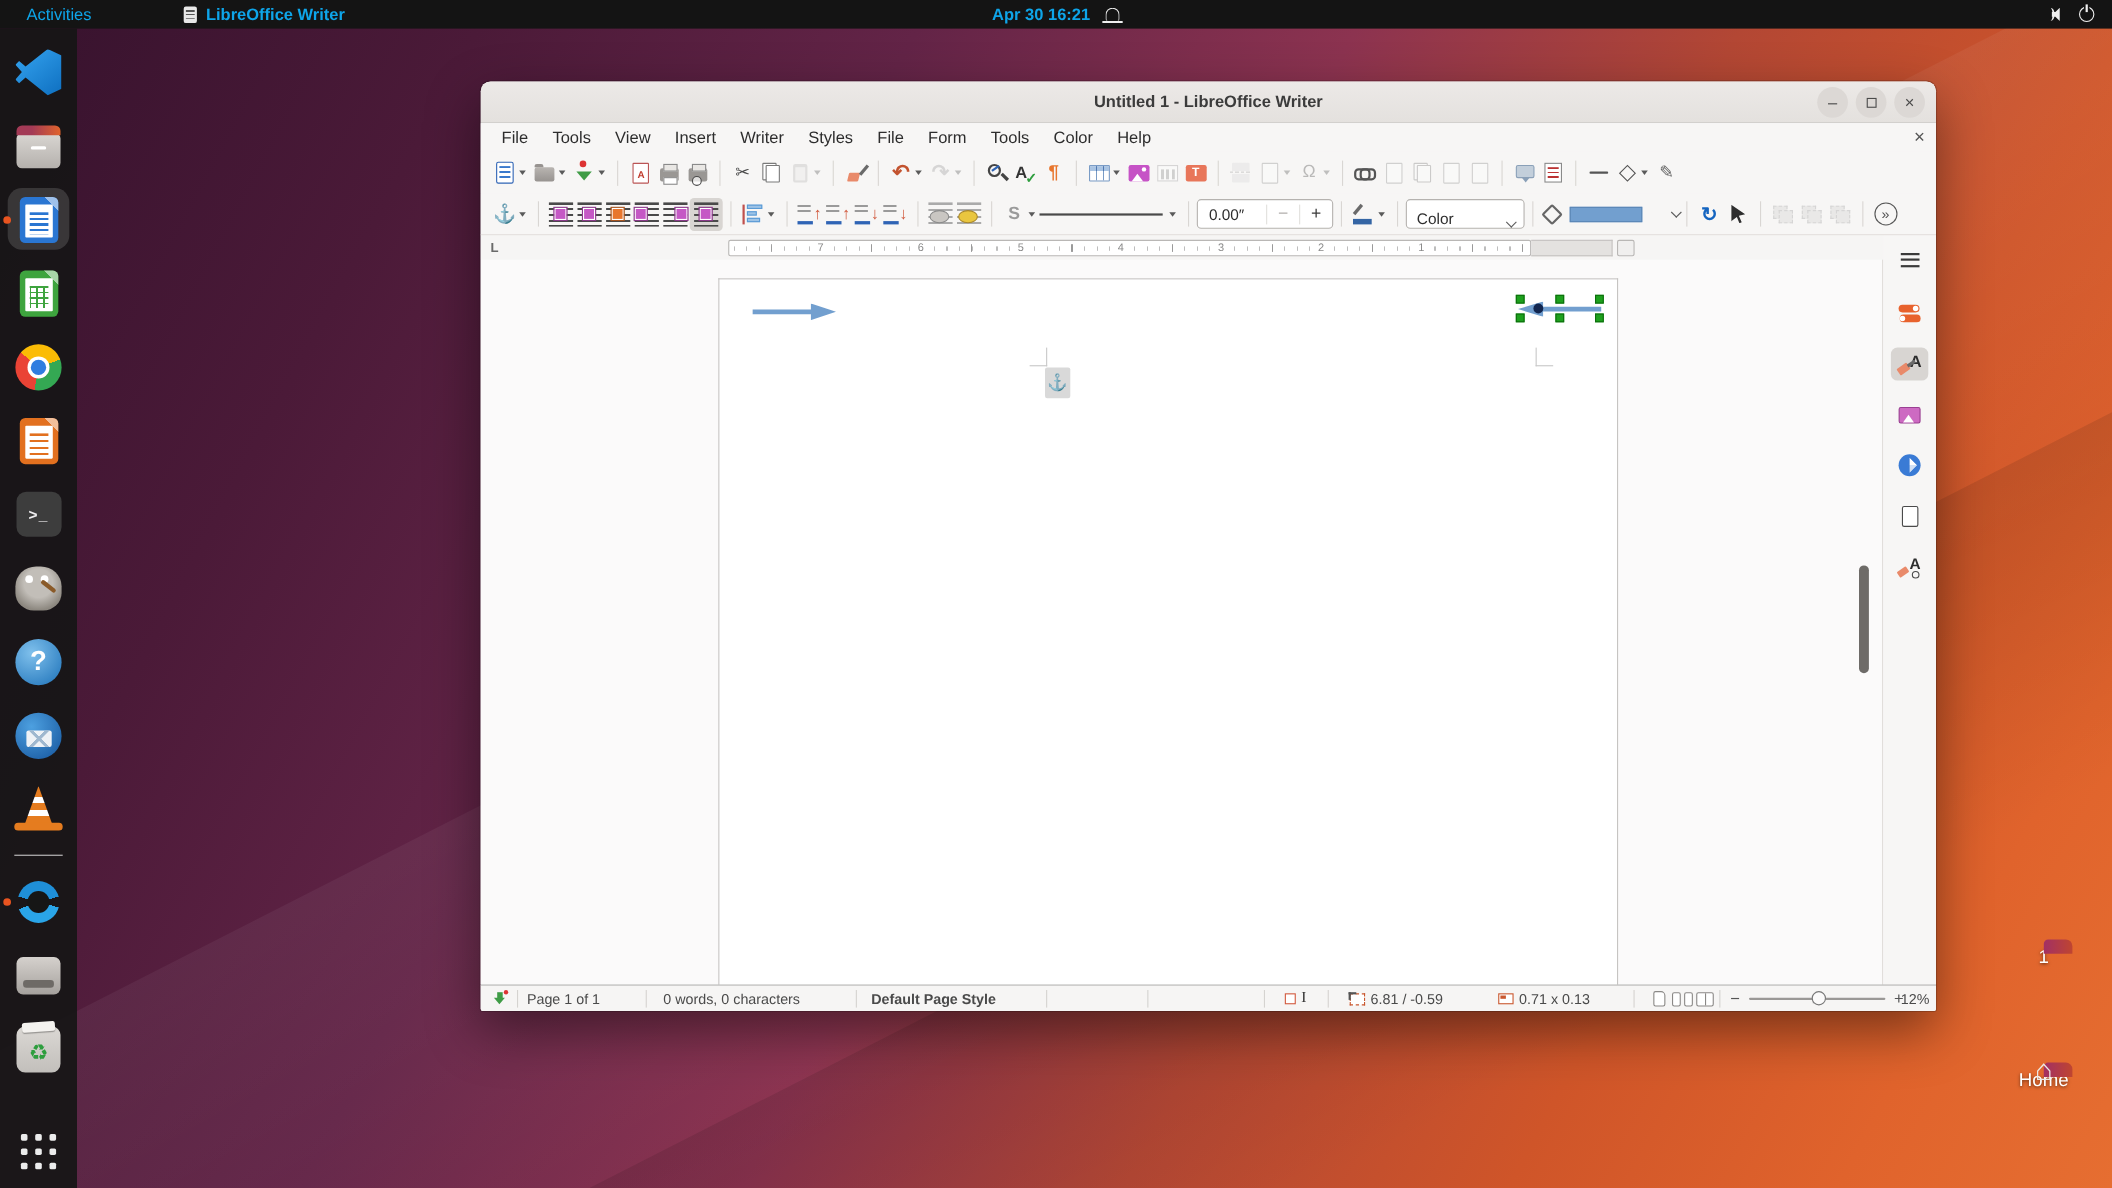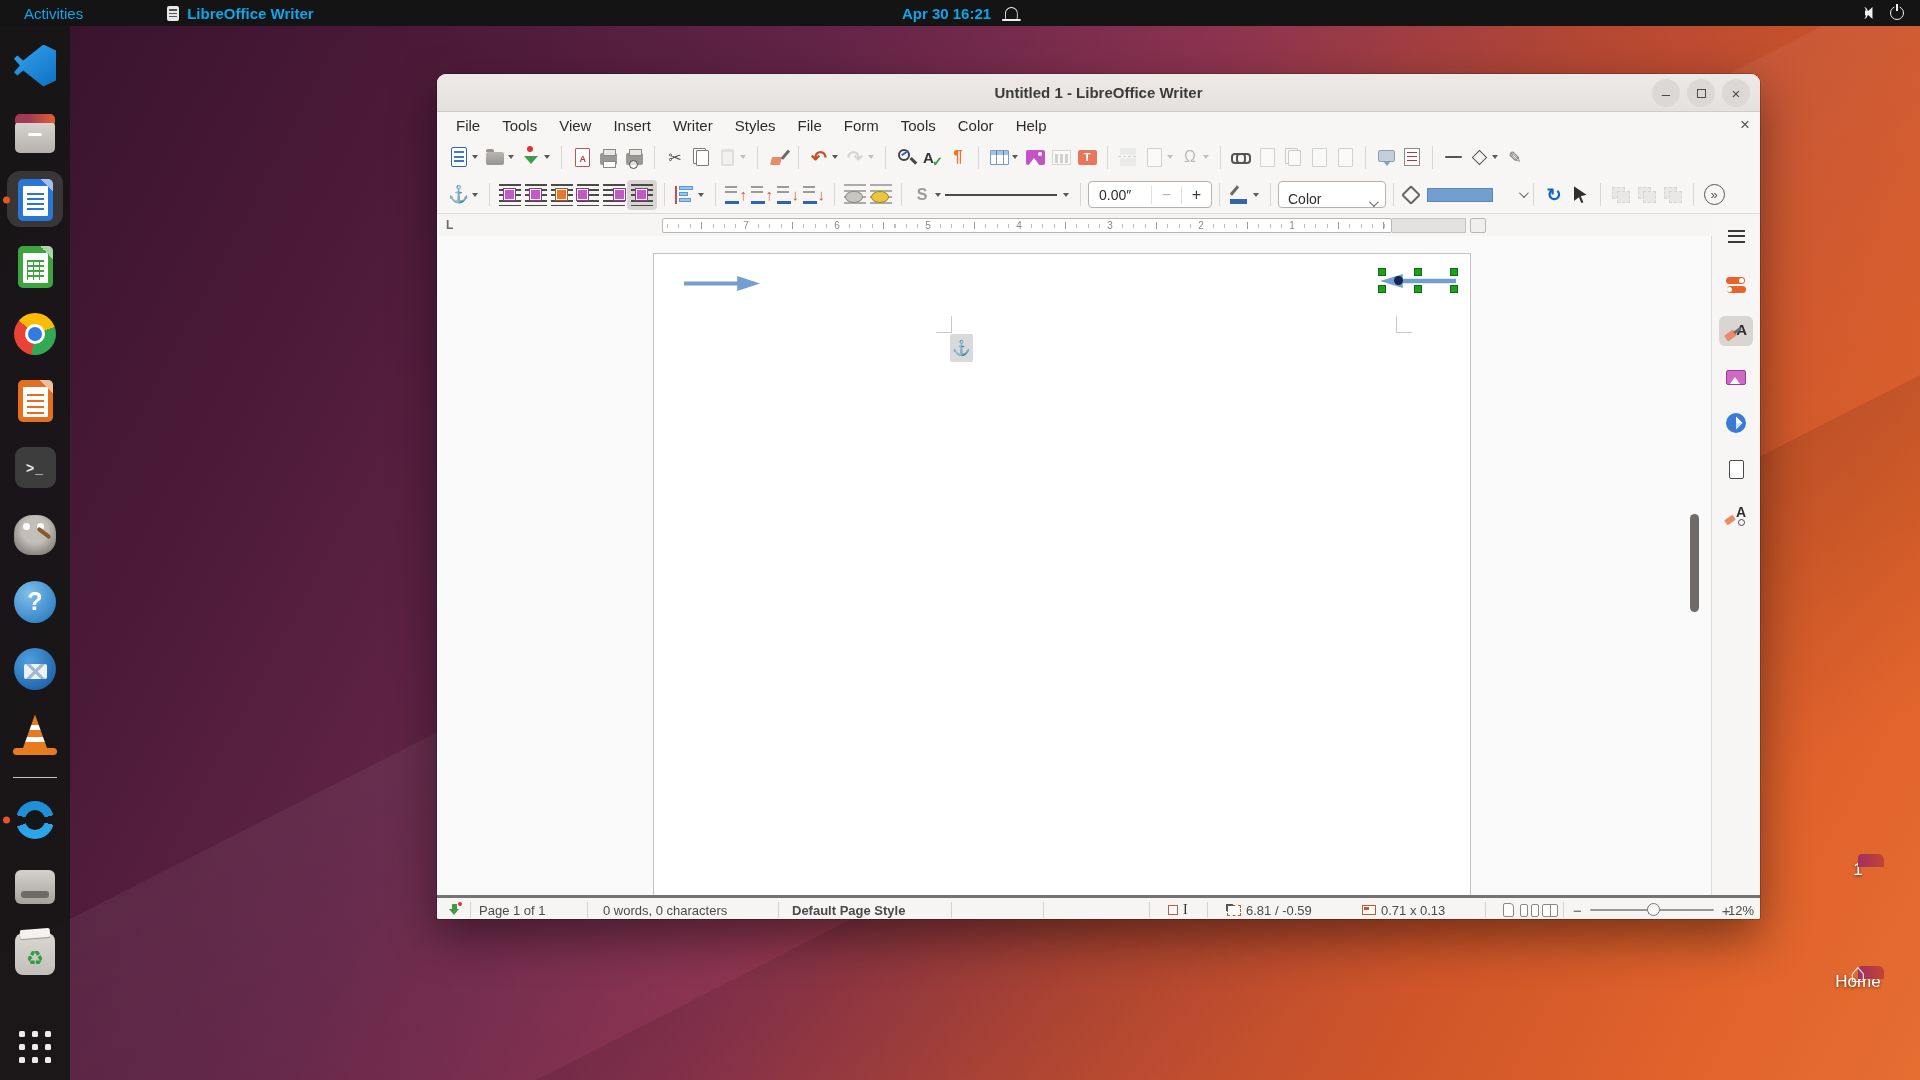--- a/index.html
+++ b/index.html
@@ -283,21 +283,21 @@
   .i-nav { width:20px; height:20px; border-radius:50%; background:#3a7bd5; position:relative; }
   .i-nav::after { content:""; position:absolute; left:50%; top:50%; width:10px; height:10px; transform:translate(-50%,-50%) rotate(45deg);
     background:linear-gradient(135deg,#fff 50%, #d0e0f5 50%); clip-path:polygon(0 0,100% 0,100% 100%); }
   .i-page2 { width:15px; height:19px; background:#fff; border:1.6px solid #4a4a4a; border-radius:2px; }
   .i-inspect { position:relative; width:22px; height:20px; }
   .i-inspect .A { position:absolute; right:1px; top:-1px; font-size:14px; font-weight:bold; color:#2d2d2d; }
   .i-inspect .br { position:absolute; left:0; bottom:2px; width:10px; height:6px; background:#e98a6a; border-radius:1px; transform:rotate(-35deg); }
   .i-inspect .mg { position:absolute; right:2px; bottom:-1px; width:7px; height:7px; border:1.6px solid #4a4a4a; border-radius:50%; }
 
   
-  .statusbar { position:absolute; left:0; right:0; bottom:0; height:24px; background:#f6f5f4; border-top:3px solid #737373;
+  .statusbar { position:absolute; left:0; right:0; bottom:0; height:24px; background:#f6f5f4; border-top:1px solid #737373;
     font-size:13px; color:#4a4a4a; border-radius:0 0 2px 2px; }
   .st { position:absolute; top:0; height:24px; display:flex; align-items:center; gap:5px; white-space:nowrap; }
   .stsep { position:absolute; top:4px; width:1px; height:16px; background:#d5d3d0; }
   .i-savebadge { width:11px; height:13px; position:relative; }
   .i-savebadge::before { content:""; position:absolute; left:3px; top:0; width:5px; height:6px; background:#3f9c46; }
   .i-savebadge::after { content:""; position:absolute; left:0; top:5px; border-left:5.5px solid transparent; border-right:5.5px solid transparent; border-top:6px solid #3f9c46; }
   .i-savebadge .rd { position:absolute; right:-2px; top:-2px; width:4px; height:4px; background:#d33; border-radius:50%; }
   .i-selmode { width:10px; height:10px; border:1.6px solid #d1583c; background:#fff; }
   .selI { font-family:"Liberation Serif", serif; font-size:14px; color:#333; }
   .i-posrect { width:14px; height:11px; border:1px solid #c9572e; border-style:dashed; position:relative; background:#fff; }

